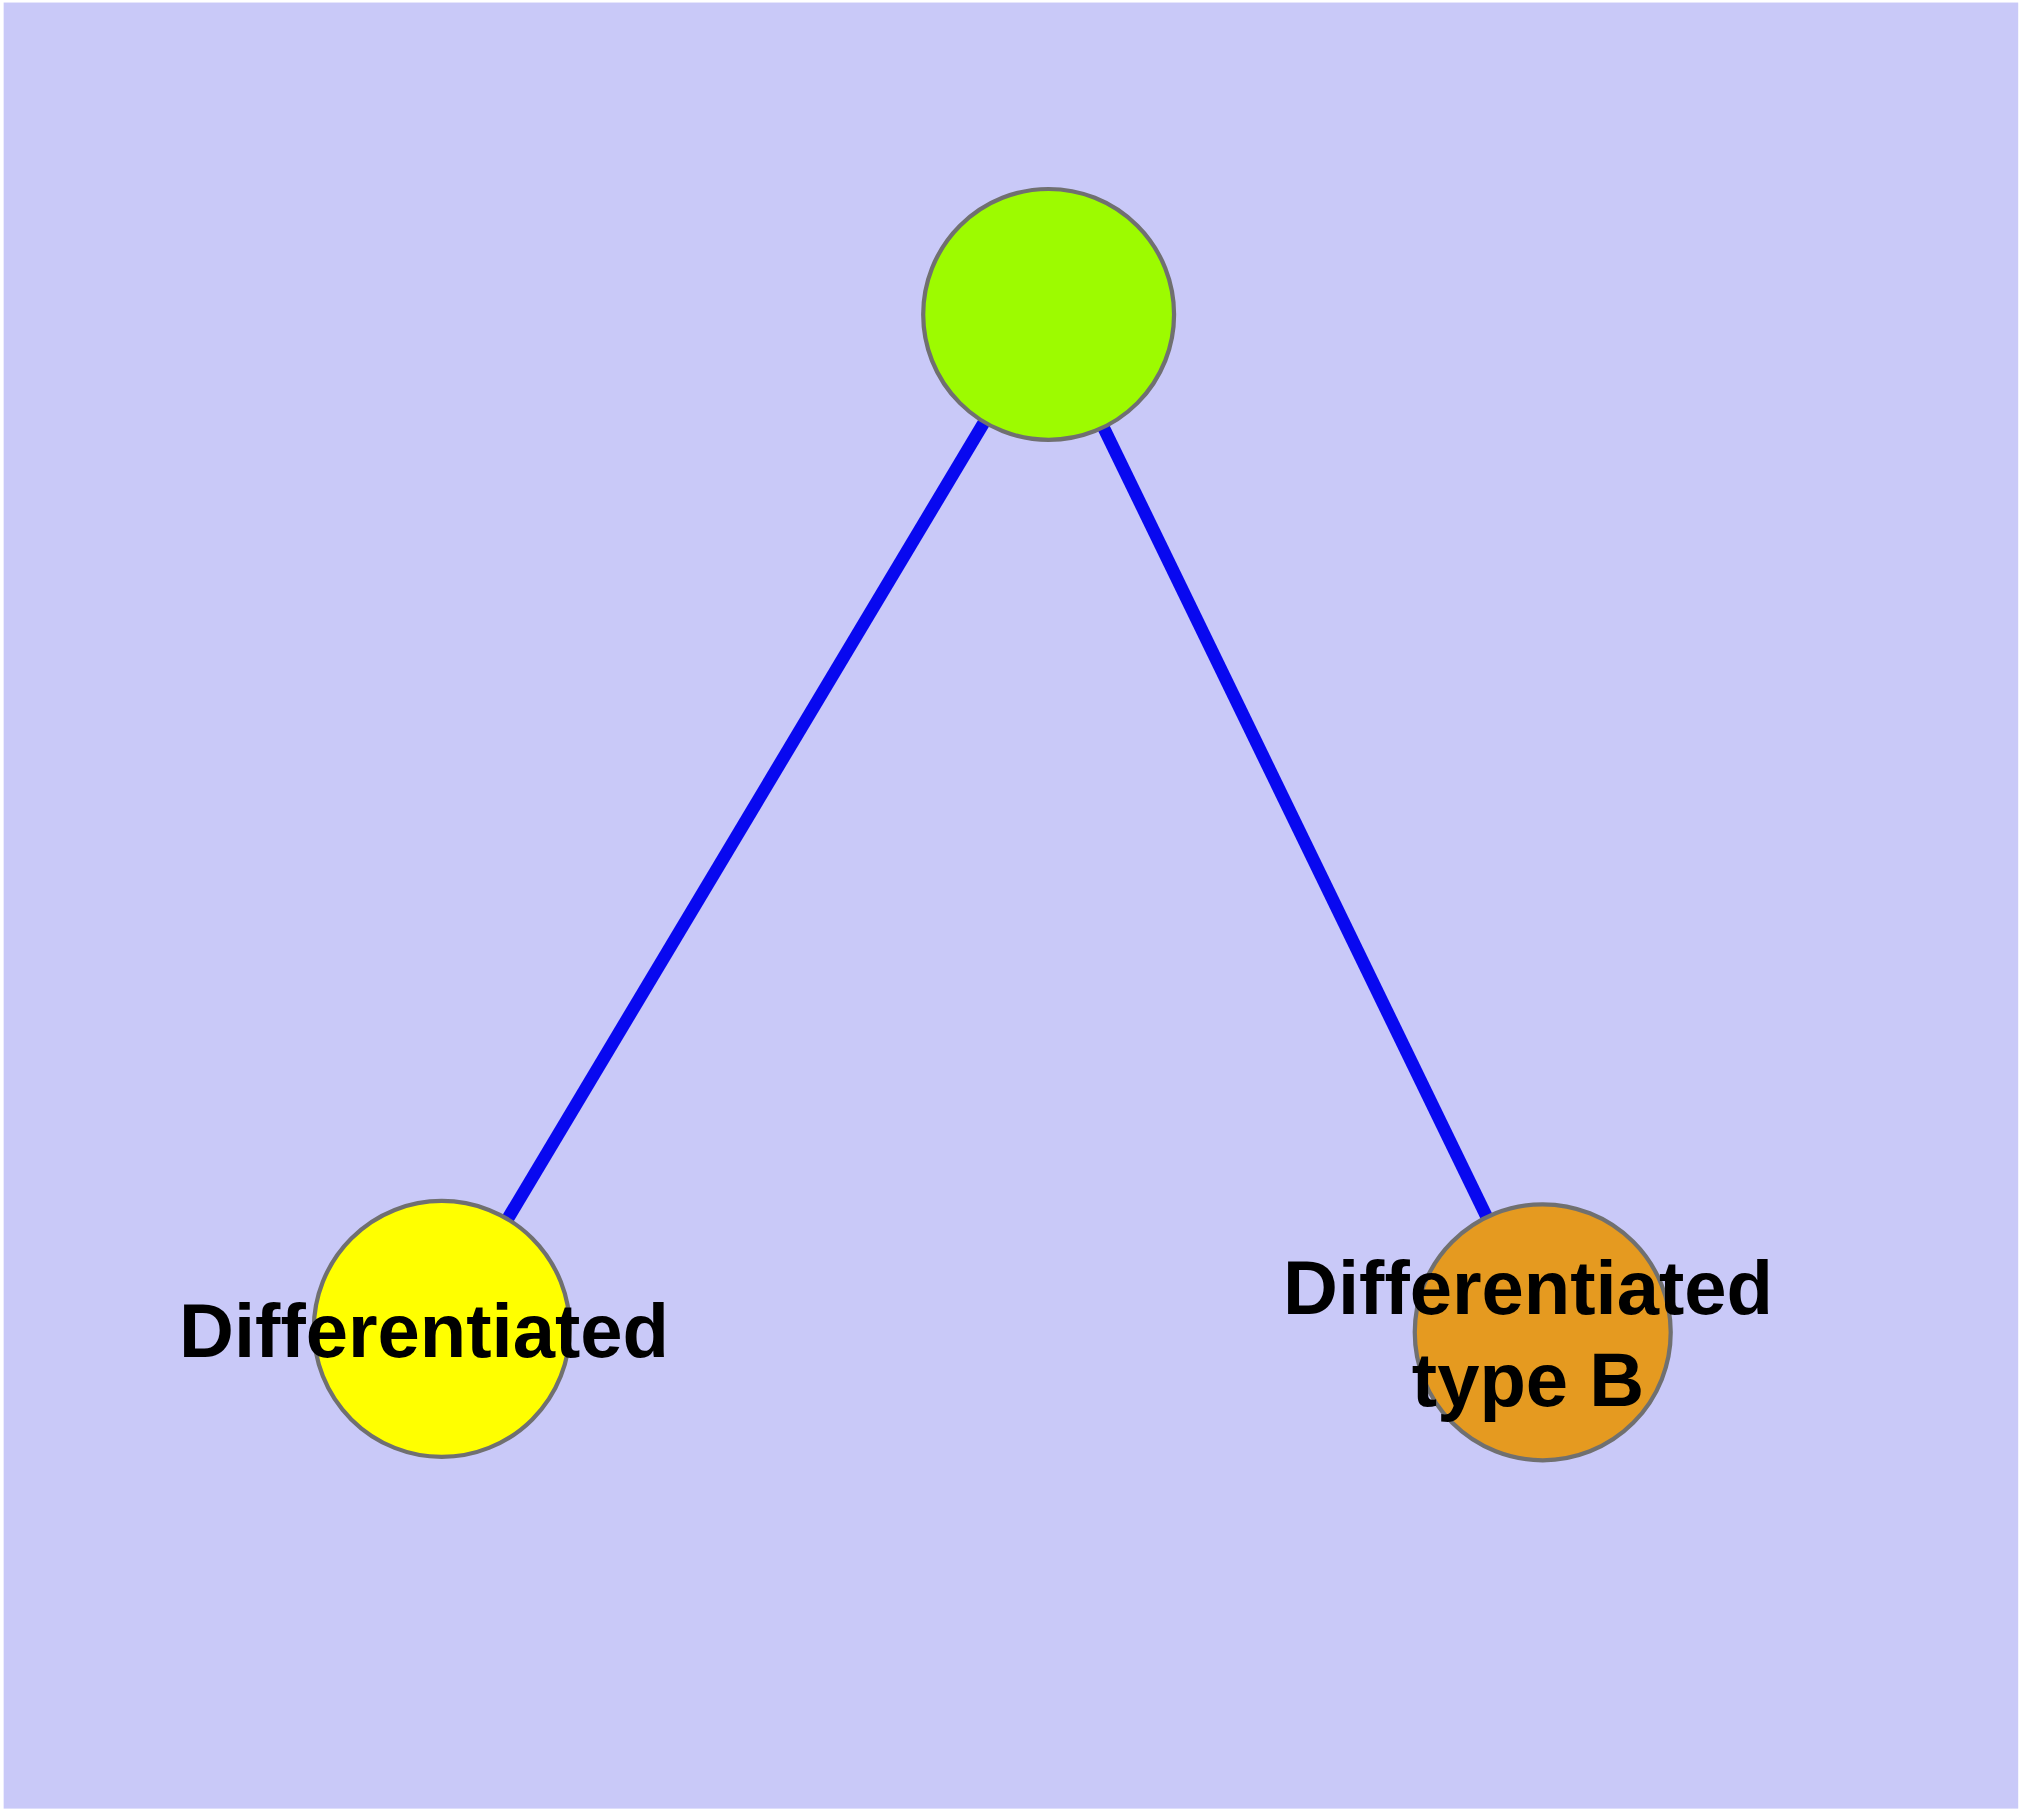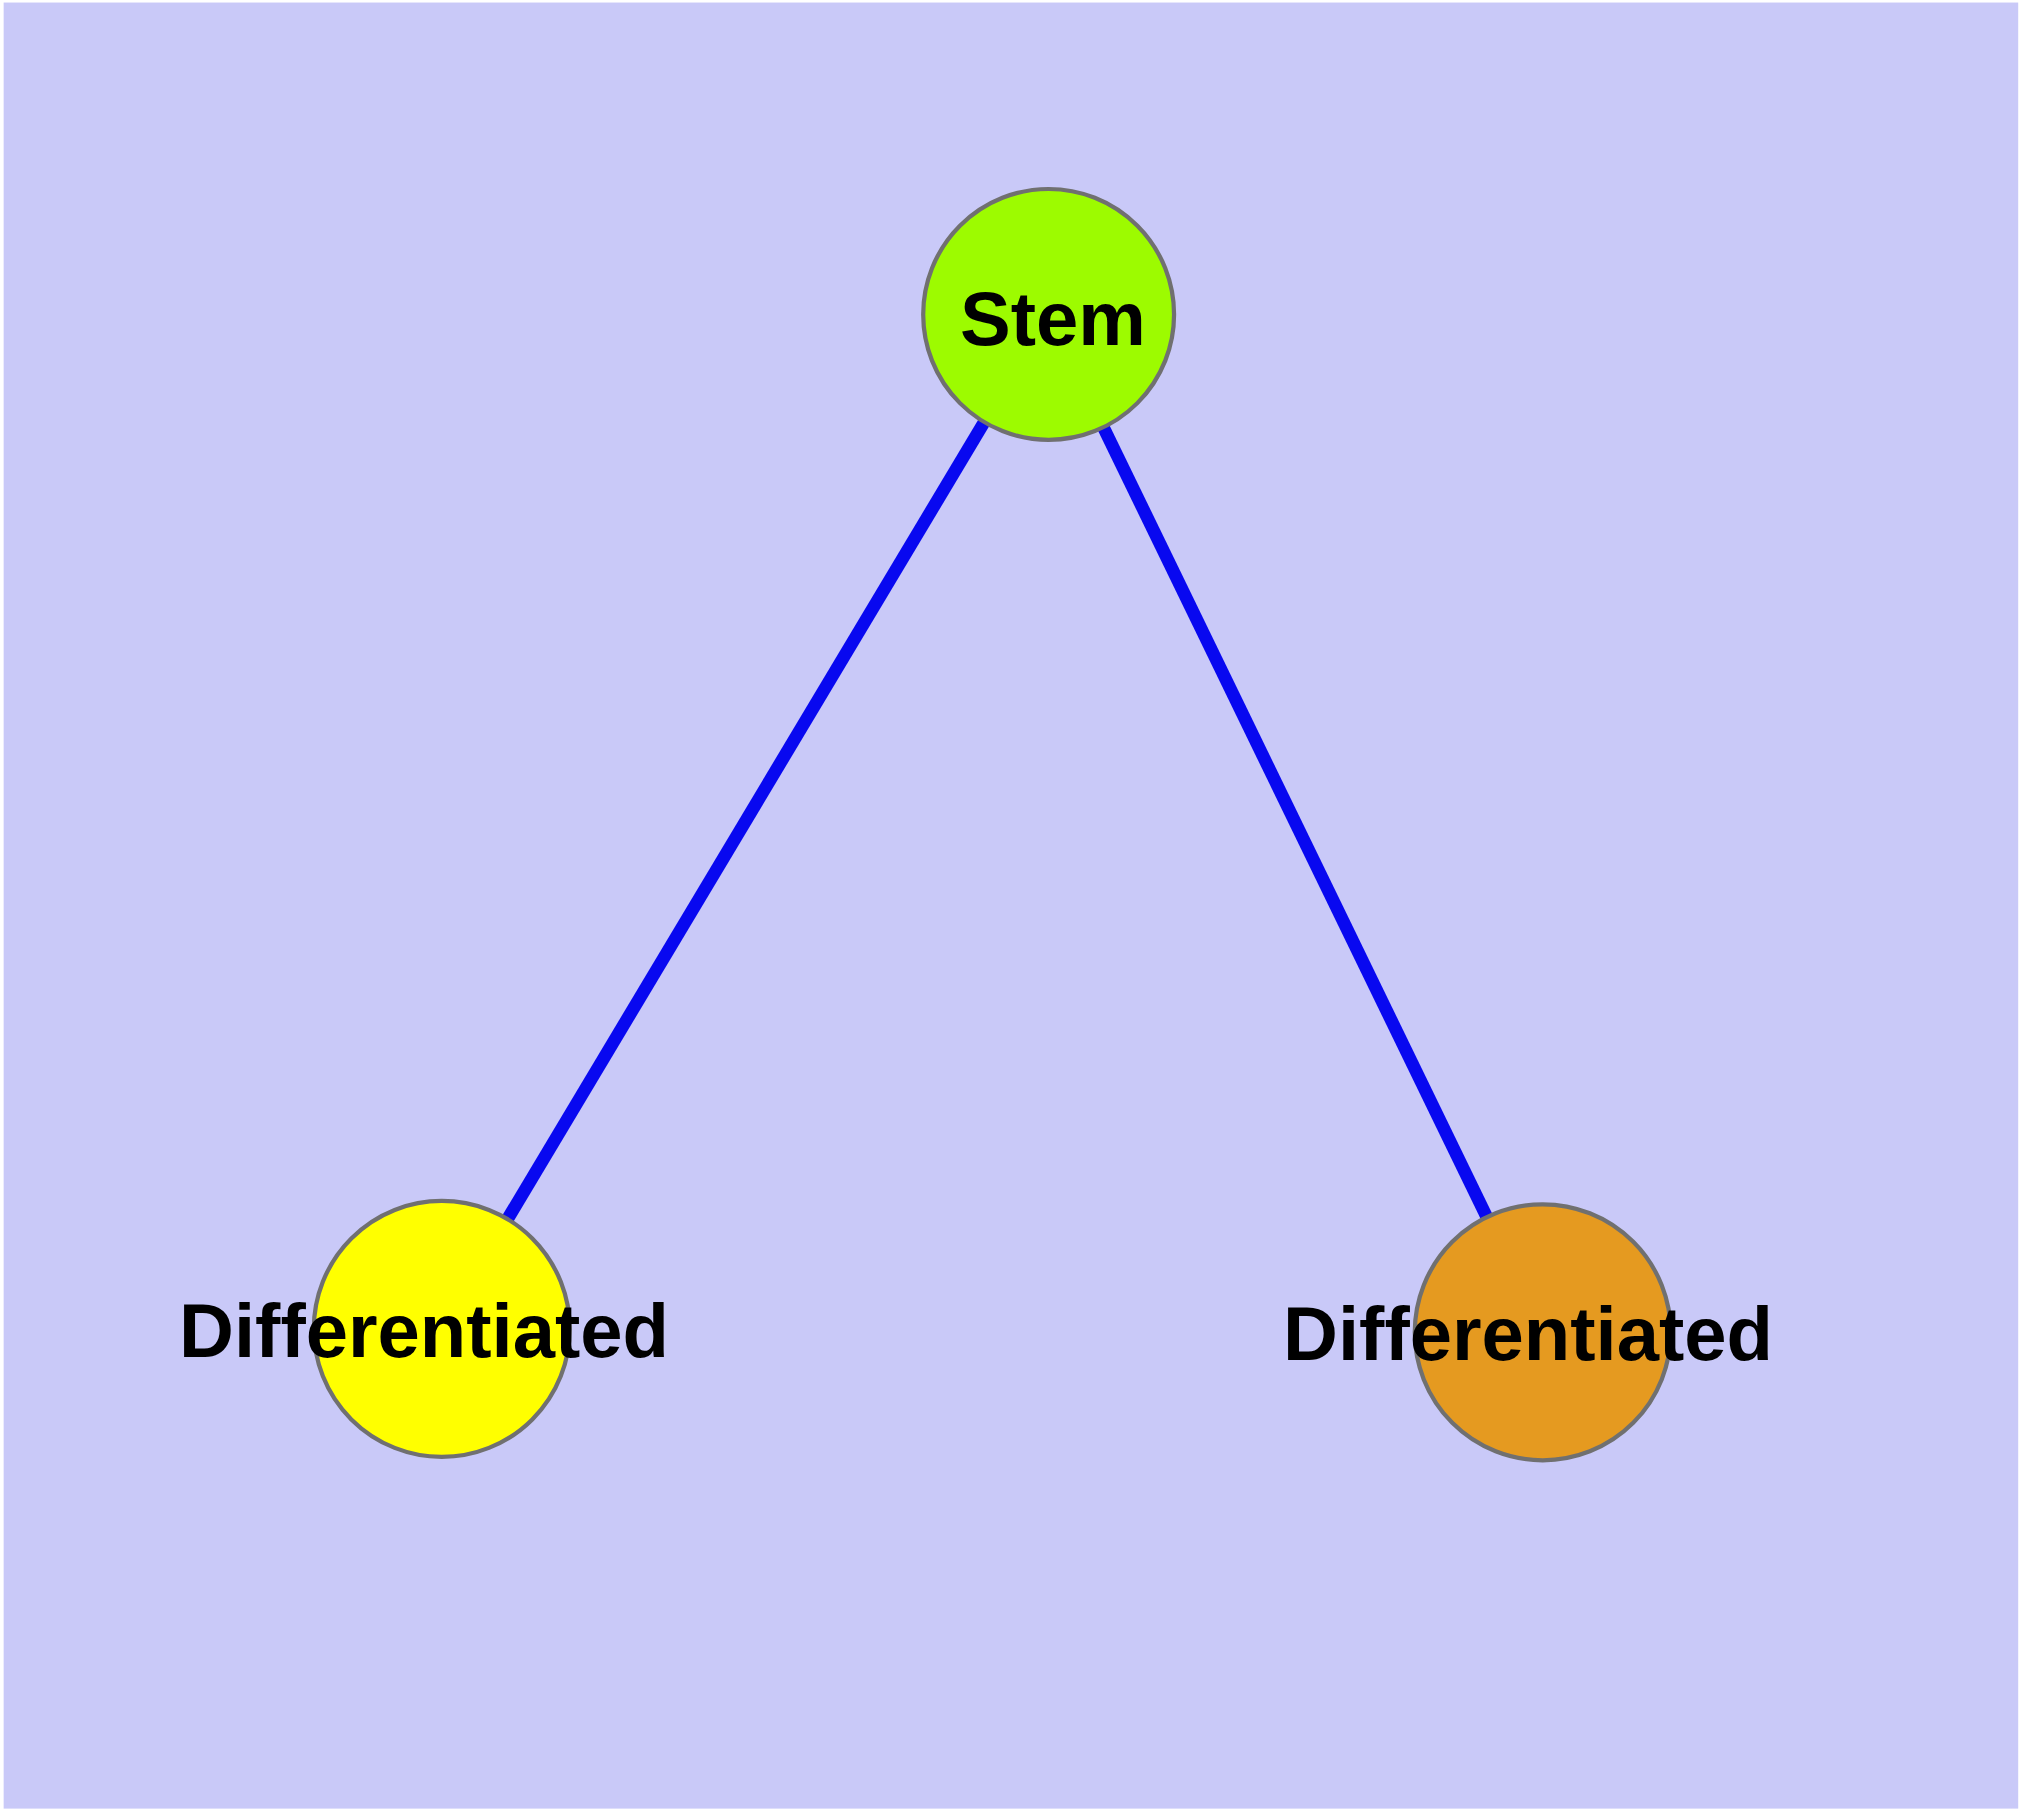--- a/index.html
+++ b/index.html
@@ -51,24 +51,24 @@
 
     <line x1="1237" y1="371" x2="1820" y2="1572" stroke="#0808F0" stroke-width="15"></line>
 
     <circle cx="1237" cy="371" r="148" fill="#9DFB00" stroke="#707070" stroke-width="5"></circle>
 
     <circle cx="521" cy="1568" r="151" fill="#FFFF00" stroke="#707070" stroke-width="5"></circle>
 
     <circle cx="1820" cy="1572" r="151" fill="#E59A20" stroke="#707070" stroke-width="5"></circle>
   </svg>
 
-  <div class="node-label label-stem">Stem</div>
 
   <div class="node-label label-a">
     <div>Differentiated</div>
   </div>
 
   <div class="node-label label-b">
     <div>Differentiated</div>
+    <div>type B</div>
   </div>
 
 </div>
 
 
 </body></html>

